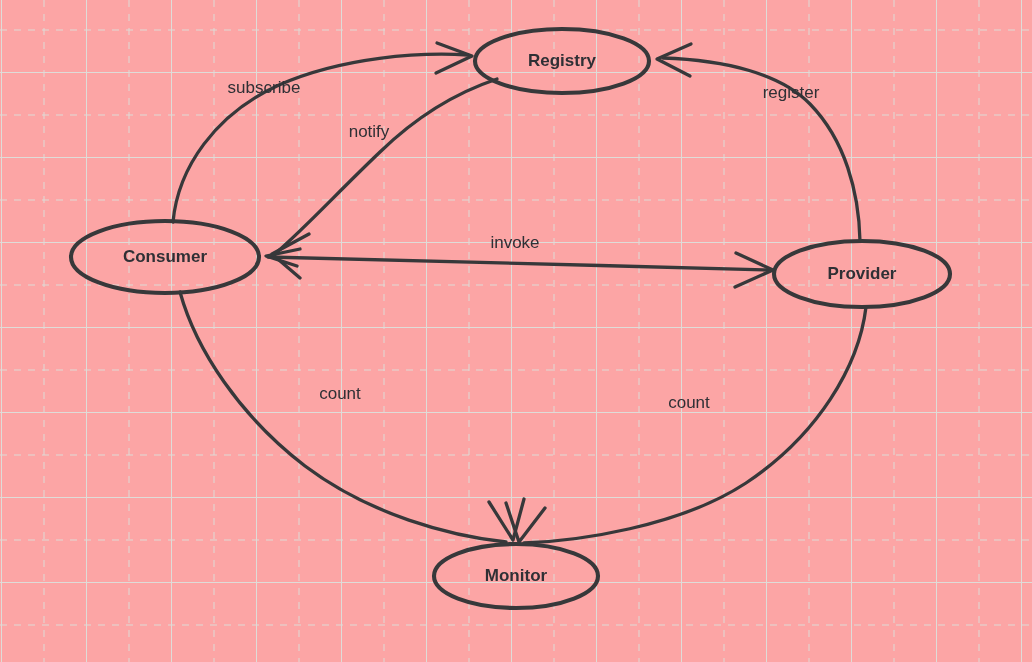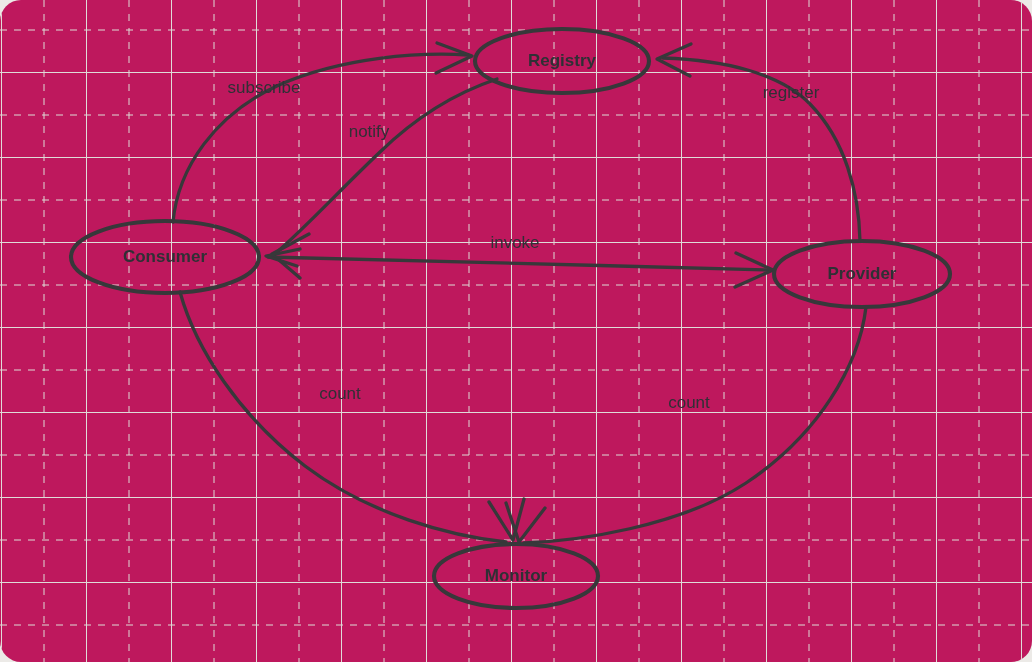--- a/index.html
+++ b/index.html
@@ -6,23 +6,22 @@
   html, body {
     margin: 0;
     padding: 0;
     background: #eceae7;
   }
   #canvas {
     position: relative;
     width: 1032px;
     height: 662px;
     overflow: hidden;
-    background-color: #be185d;
+    background-color: #fca5a5;
     font-family: "Liberation Sans", sans-serif;
-    border-radius: 21px;
   }
   
   #grid-layer {
     position: absolute;
     inset: 0;
     pointer-events: none;
   }
   #diagram-svg {
     position: absolute;
     left: 0;

